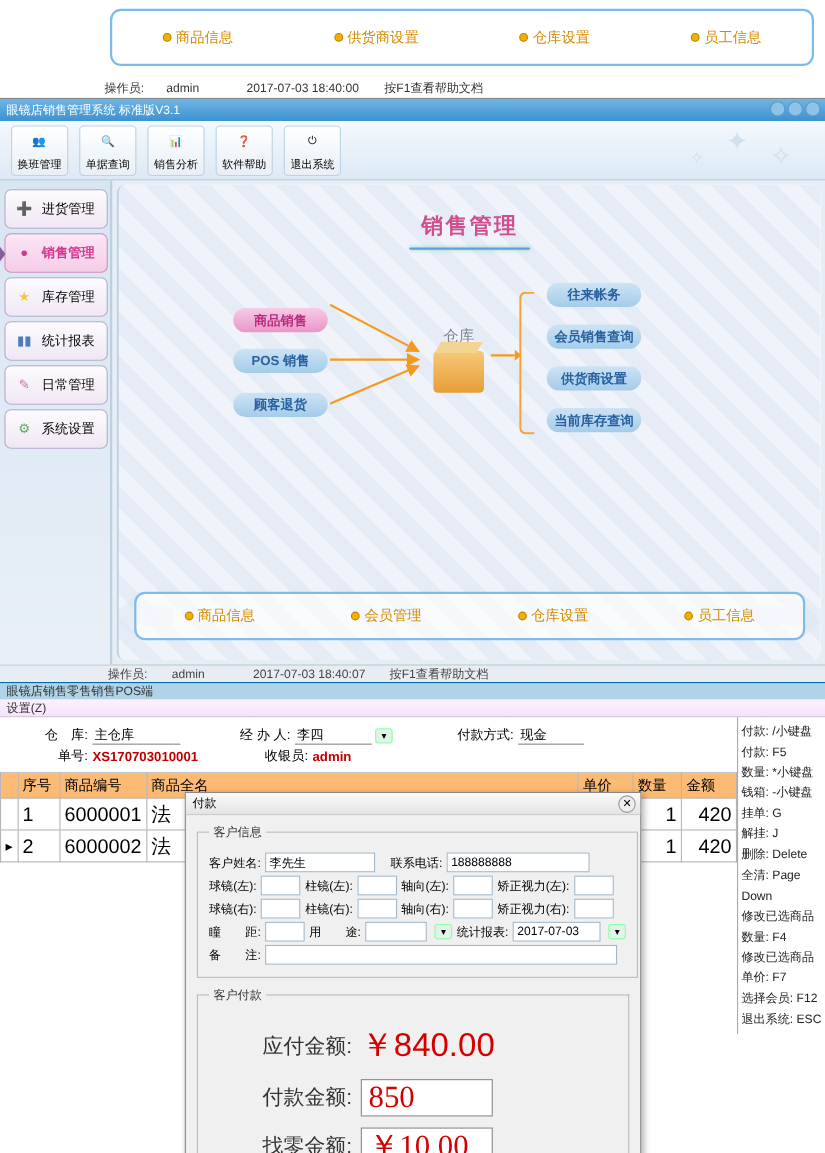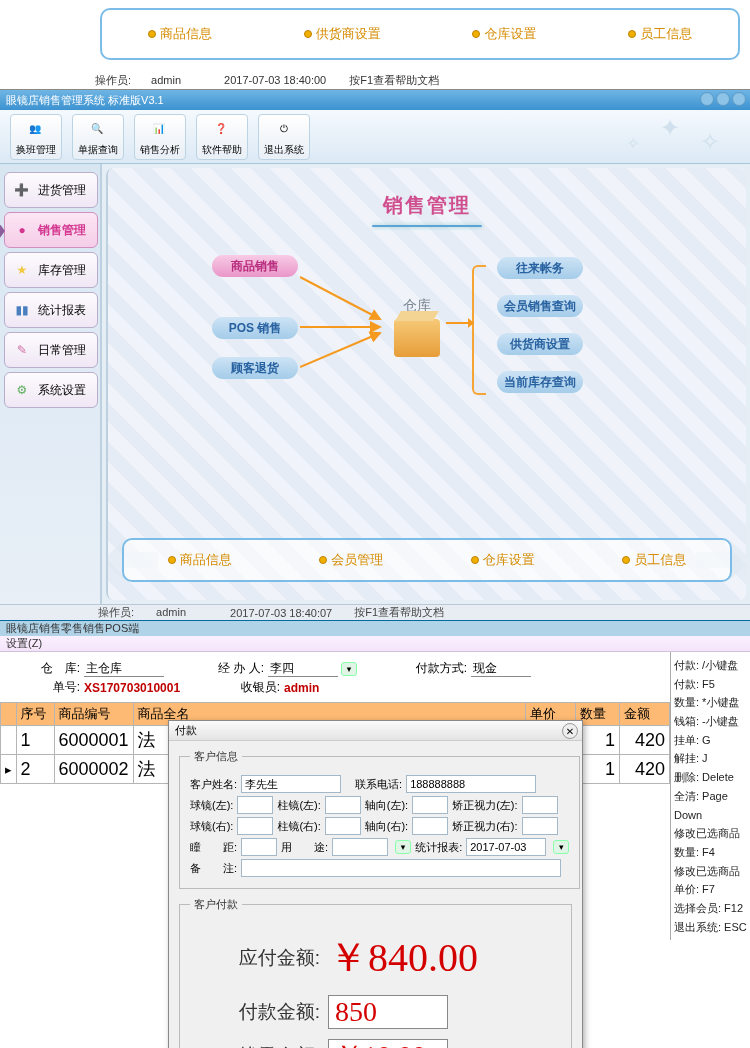--- a/index.html
+++ b/index.html
@@ -82,21 +82,21 @@
 .dialog-title { background: linear-gradient(#fafafa, #e4e4e4); height: 20px; display: flex; align-items: center; padding: 0 6px; font-size: 11px; border-bottom: 1px solid #ccc; position: relative; }
 .dialog-close { position: absolute; right: 4px; top: 2px; width: 16px; height: 16px; border-radius: 8px; border: 1px solid #999; display: flex; align-items: center; justify-content: center; font-size: 10px; cursor: pointer; background: #eee; }
 .dialog-body { padding: 8px 10px; }
 .fieldset { border: 1px solid #bbb; padding: 8px 10px; margin-bottom: 8px; font-size: 11px; }
 .fieldset legend { padding: 0 4px; color: #333; }
 .fr { display: flex; align-items: center; margin: 3px 0; gap: 4px; }
 .fr label { white-space: nowrap; }
 .fr input { border: 1px solid #a3b8c9; font-size: 11px; padding: 2px 3px; height: 18px; }
 .pay-row { display: flex; align-items: center; margin: 10px 0; }
 .pay-label { font-size: 19px; color: #333; width: 130px; text-align: right; margin-right: 8px; }
-.pay-val { font-size: 40px; color: #d40000; font-family: Liberation Serif, serif; }
+.pay-val { font-size: 30px; color: #d40000; font-family: Liberation Sans, sans-serif; }
 .pay-input { border: 1px solid #888; font-size: 28px; color: #d40000; width: 120px; padding: 0 6px; font-family: "Times New Roman", serif; }
 </style>
 </head>
 <body>
 
 <div class="top-section">
   <div class="top-panel">
     <span class="top-link">
         <span class="bullet"></span>
         <span>商品信息</span>
@@ -188,21 +188,21 @@
   <div class="content">
     <div class="marble"></div>
     <div class="content-inner">
       <div class="page-title">销售管理</div>
       <div class="title-line"></div>
       <div class="diagram">
         <div class="cube">
           <div class="cube-label">仓库</div>
           <div class="cube-icon"></div>
         </div>
-        <div class="btn-pill pink" style="left:0;top:8px">商品销售</div>
+        <div class="btn-pill pink" style="left:0;top:33px">商品销售</div>
         <div class="btn-pill blue" style="left:0;top:70px">POS 销售</div>
         <div class="btn-pill blue" style="left:0;top:110px">顾客退货</div>
         <div class="bracket"></div>
         <div class="btn-pill blue" style="left:285px;top:10px">往来帐务</div>
         <div class="btn-pill blue" style="left:285px;top:48px">会员销售查询</div>
         <div class="btn-pill blue" style="left:285px;top:86px">供货商设置</div>
         <div class="btn-pill blue" style="left:285px;top:124px">当前库存查询</div>
 
         <svg style="position:absolute;left:88px;top:22px;width:90px;height:110px">
           <defs>

